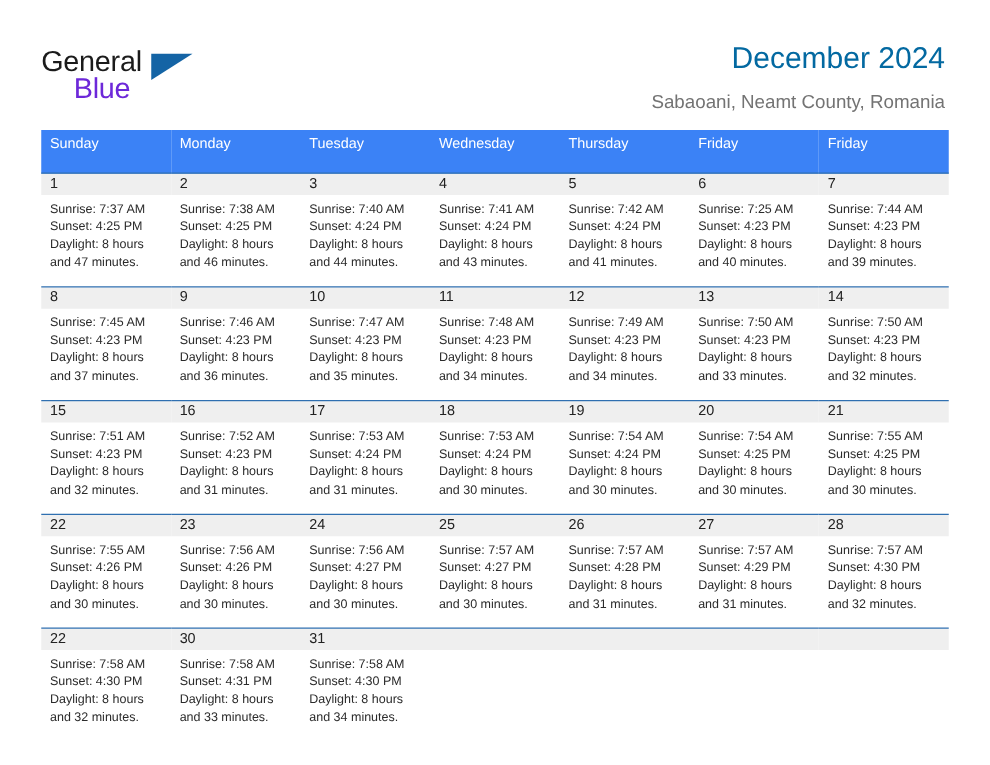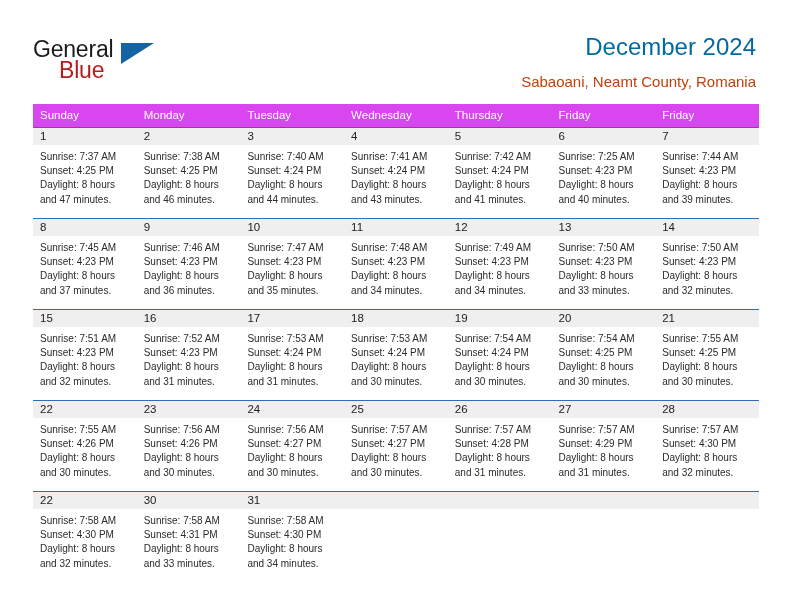--- a/index.html
+++ b/index.html
@@ -46,21 +46,21 @@
     letter-spacing: -0.2px;
     color: #1b1b1b;
     font-family: "Liberation Sans", sans-serif;
   }
   .logo-blue {
     position: absolute;
     left: 26px;
     top: 21px;
     font-size: 23px;
     letter-spacing: -0.2px;
-    color: #b91c1c;
+    color: #6d28d9;
     font-family: "Liberation Sans", sans-serif;
   }
   .logo-triangle {
     position: absolute;
     left: 88px;
     top: 7px;
     width: 0;
     height: 0;
     border-left: 33px solid #1464a5;
     border-bottom: 21px solid transparent;
@@ -74,42 +74,42 @@
   }
   .cal-title {
     font-size: 24px;
     color: #0369a1;
     line-height: 34px;
     white-space: nowrap;
   }
   .cal-subtitle {
     margin-top: 9px;
     font-size: 15px;
-    color: #c2410c;
+    color: #737373;
     line-height: 18px;
     white-space: nowrap;
   }
 
   
   .calendar {
     position: absolute;
     left: 33px;
     top: 104px;
     width: 726px;
     border-collapse: collapse;
     table-layout: fixed;
   }
 
   .calendar th {
-    background: #d946ef;
+    background: #3b82f6;
     color: #ffffff;
     font-size: 11.5px;
     font-weight: normal;
     text-align: left;
-    padding: 5px 0 6px 7px;
+    padding: 5px 0 17px 7px;
     height: 11px;
     border: none;
   }
 
   .week-row {
     height: 90px;
   }
 
   .calendar td {
     vertical-align: top;

